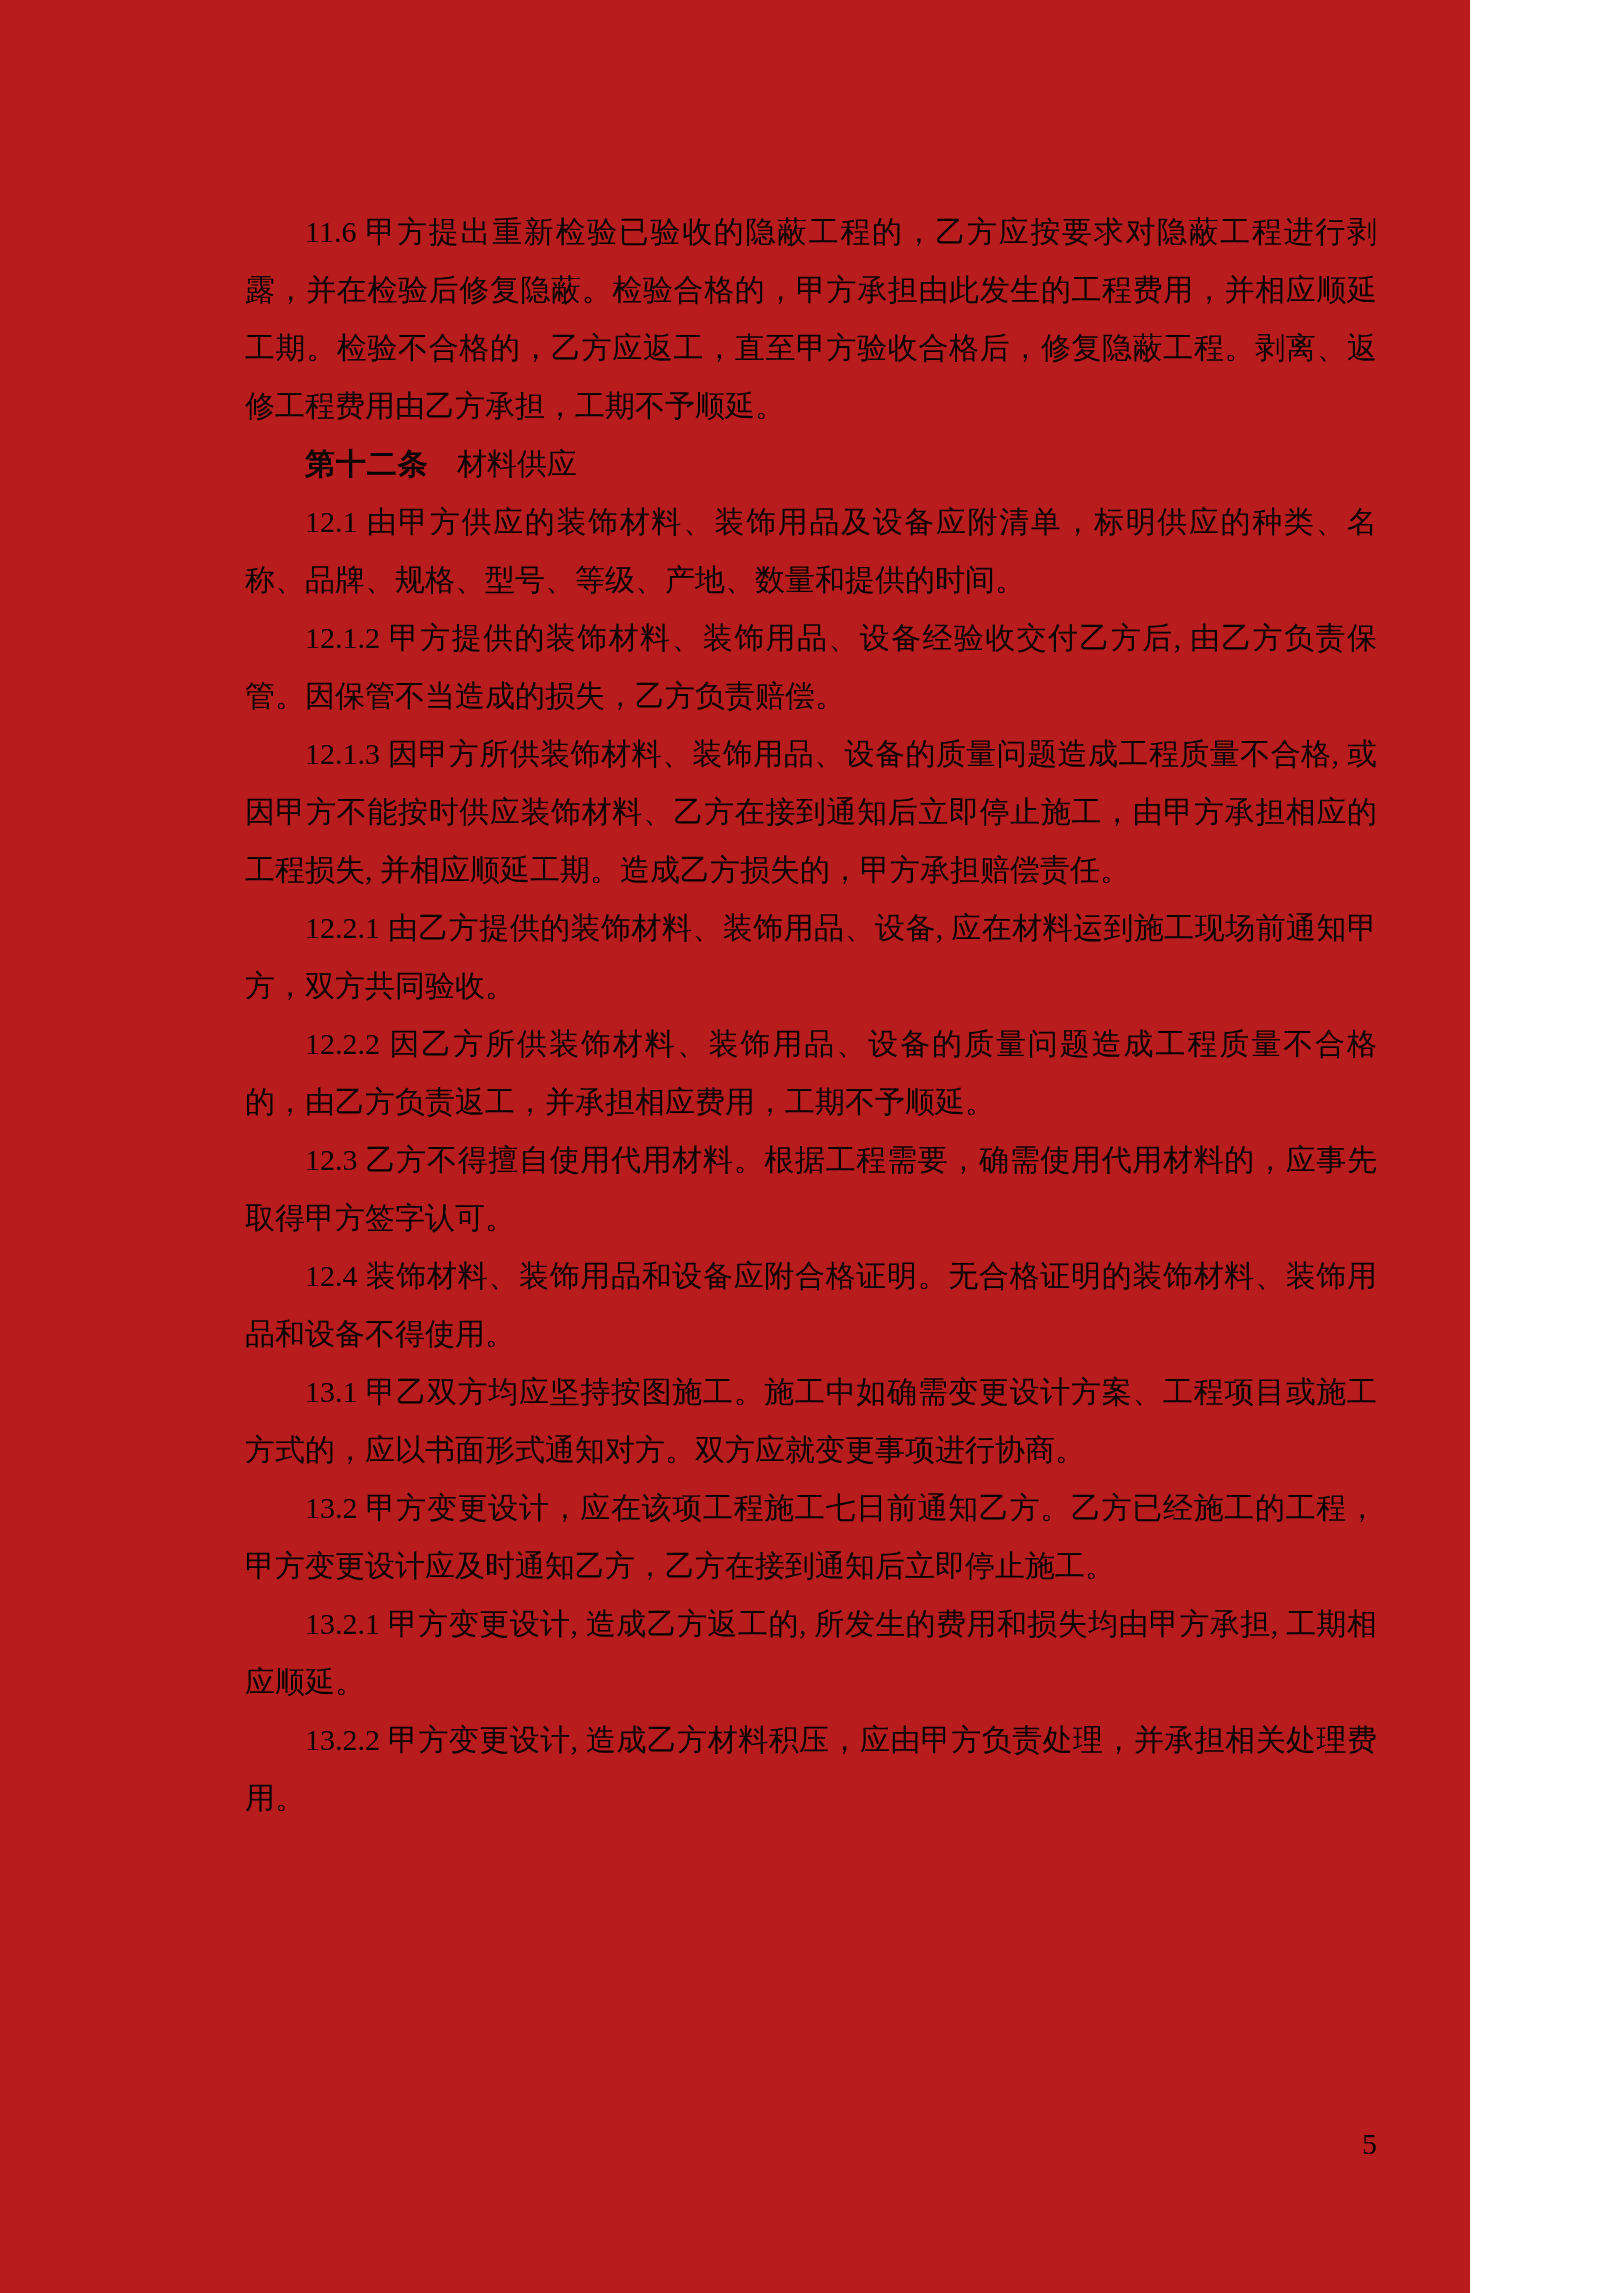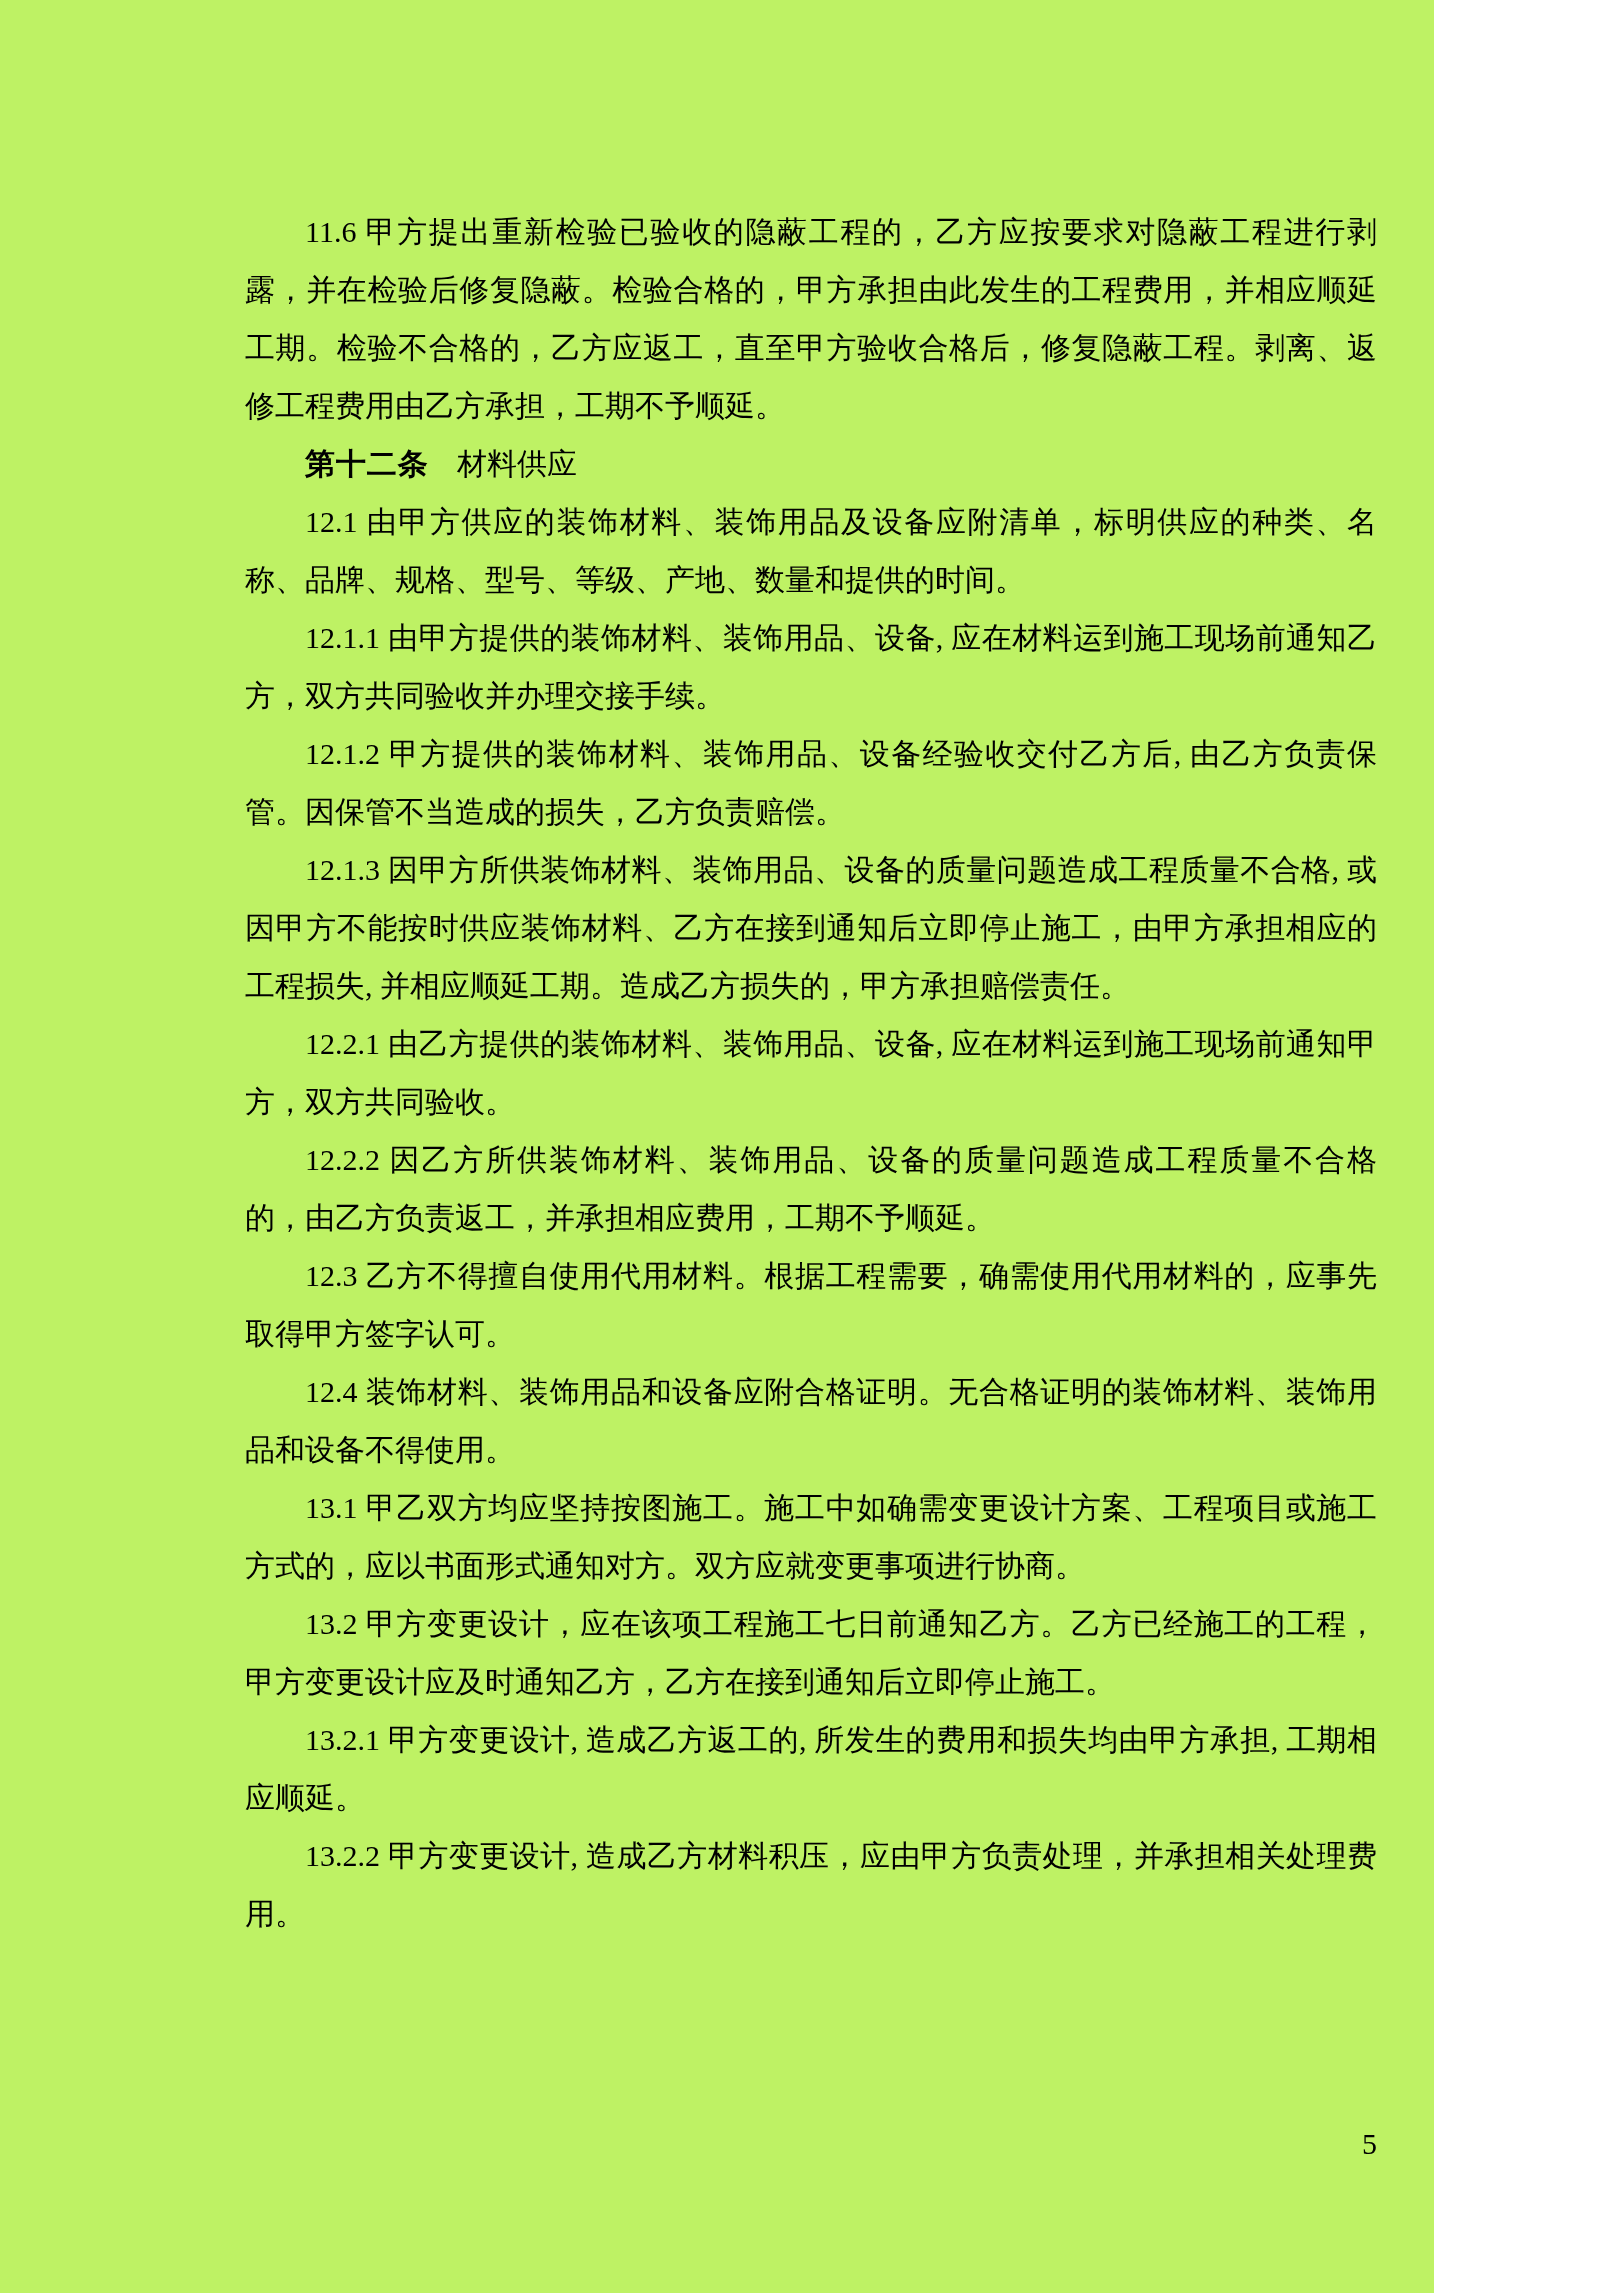--- a/index.html
+++ b/index.html
@@ -4,24 +4,25 @@
 <style>
   html, body {
     margin: 0;
     padding: 0;
     background: #ffffff;
   }
   .page {
     position: relative;
     width: 1434px;
     height: 2294px;
-    background: #bef264;
+    background: #b91c1c;
     color: #000000;
     font-family: "Liberation Serif", "DejaVu Serif", serif;
     overflow: hidden;
+    padding-left: 36px;
   }
   .content {
     position: absolute;
     left: 245px;
     top: 203px;
     width: 1132px;
     font-size: 30px;
     line-height: 58px;
     text-align: justify;
   }
@@ -53,21 +54,20 @@
   }
 </style>
 </head>
 <body>
 
 <div class="page">
   <div class="content">
       <p class="body">11.6 甲方提出重新检验已验收的隐蔽工程的，乙方应按要求对隐蔽工程进行剥露，并在检验后修复隐蔽。检验合格的，甲方承担由此发生的工程费用，并相应顺延工期。检验不合格的，乙方应返工，直至甲方验收合格后，修复隐蔽工程。剥离、返修工程费用由乙方承担，工期不予顺延。</p>
       <p class="heading"><span class="h-num">第十二条</span><span class="h-title">材料供应</span></p>
       <p class="body">12.1 由甲方供应的装饰材料、装饰用品及设备应附清单，标明供应的种类、名称、品牌、规格、型号、等级、产地、数量和提供的时间。</p>
-      <p class="body">12.1.1 由甲方提供的装饰材料、装饰用品、设备, 应在材料运到施工现场前通知乙方，双方共同验收并办理交接手续。</p>
       <p class="body">12.1.2 甲方提供的装饰材料、装饰用品、设备经验收交付乙方后, 由乙方负责保管。因保管不当造成的损失，乙方负责赔偿。</p>
       <p class="body">12.1.3 因甲方所供装饰材料、装饰用品、设备的质量问题造成工程质量不合格, 或因甲方不能按时供应装饰材料、乙方在接到通知后立即停止施工，由甲方承担相应的工程损失, 并相应顺延工期。造成乙方损失的，甲方承担赔偿责任。</p>
       <p class="body">12.2.1 由乙方提供的装饰材料、装饰用品、设备, 应在材料运到施工现场前通知甲方，双方共同验收。</p>
       <p class="body">12.2.2 因乙方所供装饰材料、装饰用品、设备的质量问题造成工程质量不合格的，由乙方负责返工，并承担相应费用，工期不予顺延。</p>
       <p class="body">12.3 乙方不得擅自使用代用材料。根据工程需要，确需使用代用材料的，应事先取得甲方签字认可。</p>
       <p class="body">12.4 装饰材料、装饰用品和设备应附合格证明。无合格证明的装饰材料、装饰用品和设备不得使用。</p>
       <p class="body">13.1 甲乙双方均应坚持按图施工。施工中如确需变更设计方案、工程项目或施工方式的，应以书面形式通知对方。双方应就变更事项进行协商。</p>
       <p class="body">13.2 甲方变更设计，应在该项工程施工七日前通知乙方。乙方已经施工的工程，甲方变更设计应及时通知乙方，乙方在接到通知后立即停止施工。</p>
       <p class="body">13.2.1 甲方变更设计, 造成乙方返工的, 所发生的费用和损失均由甲方承担, 工期相应顺延。</p>
       <p class="body">13.2.2 甲方变更设计, 造成乙方材料积压，应由甲方负责处理，并承担相关处理费用。</p>

